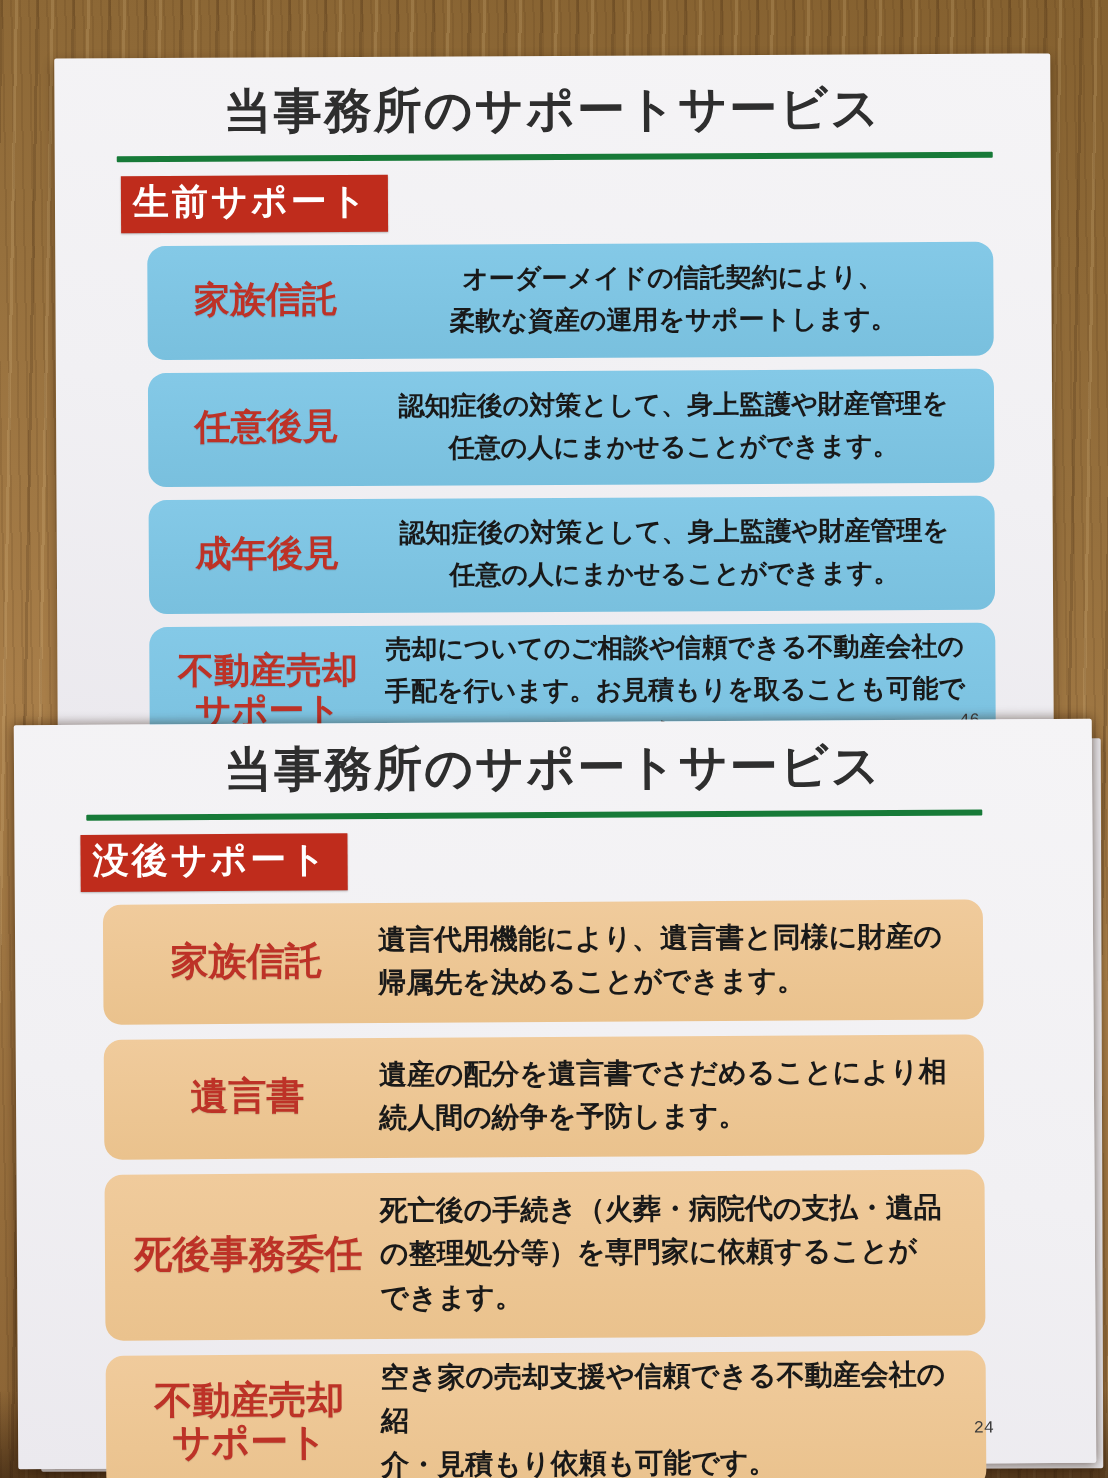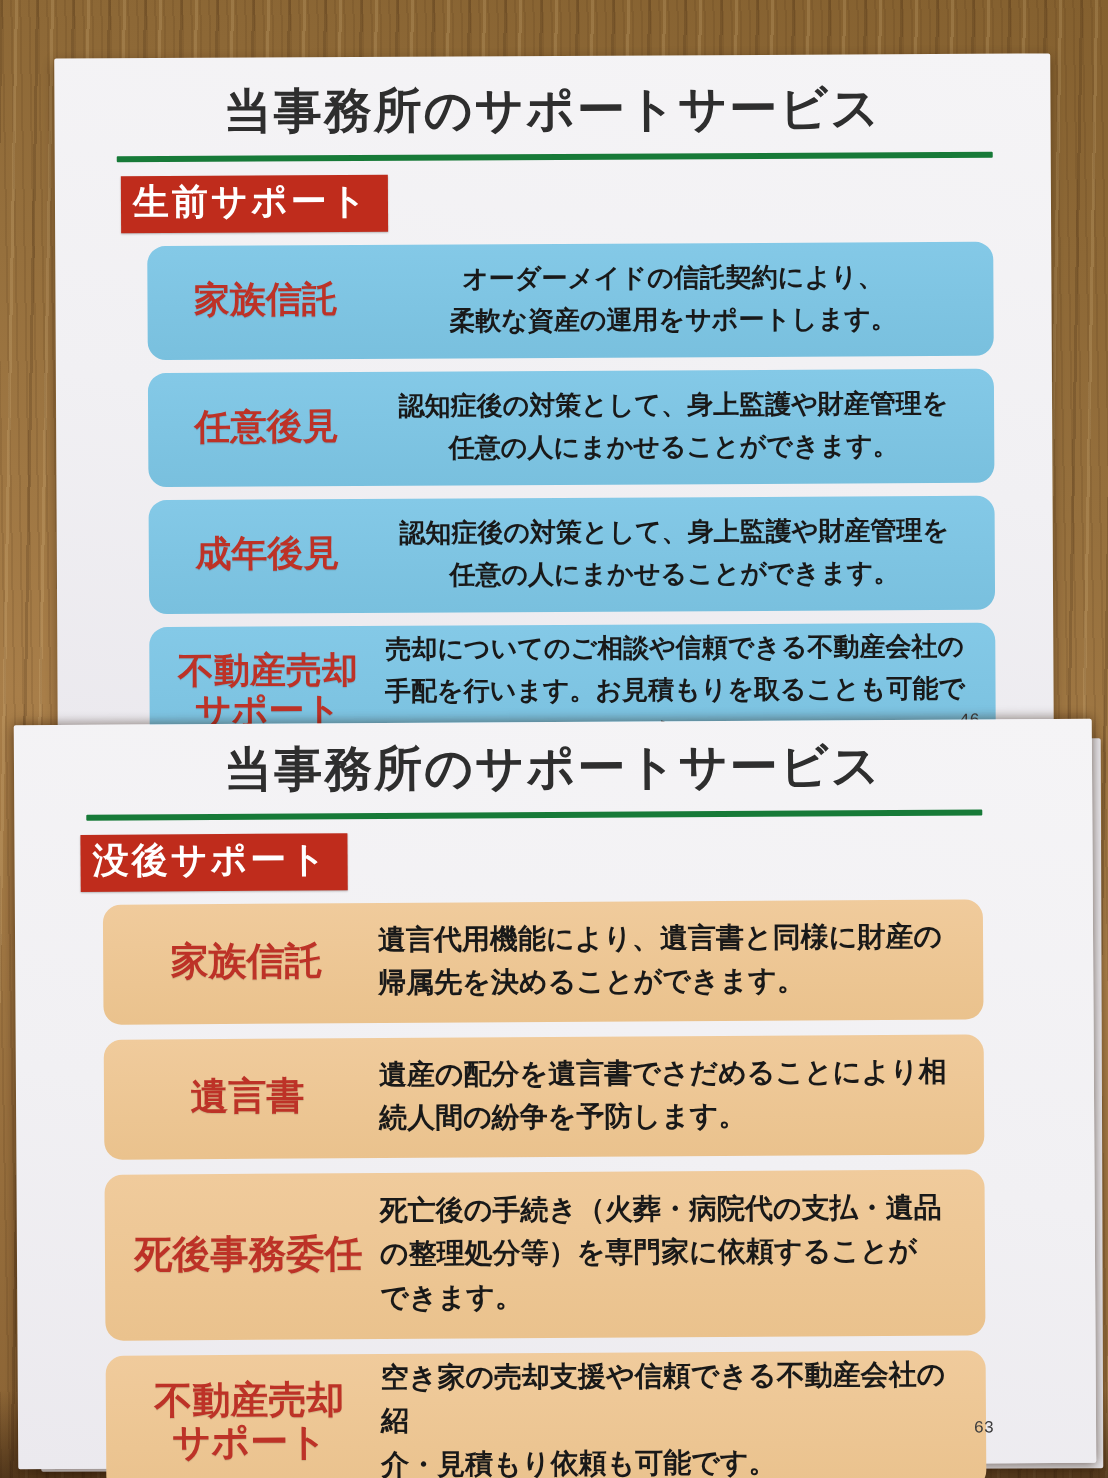--- a/index.html
+++ b/index.html
@@ -128,15 +128,15 @@
 の整理処分等）を専門家に依頼することが
 できます。</div>
       </div>
       <div class="box b4">
         <div class="box-label">不動産売却
 サポート</div>
         <div class="box-desc">空き家の売却支援や信頼できる不動産会社の紹
 介・見積もり依頼も可能です。</div>
       </div>
     </div>
-    <div class="pagenum">63</div>
+    <div class="pagenum">24</div>
   </div>
 </div>
 
 </body></html>

